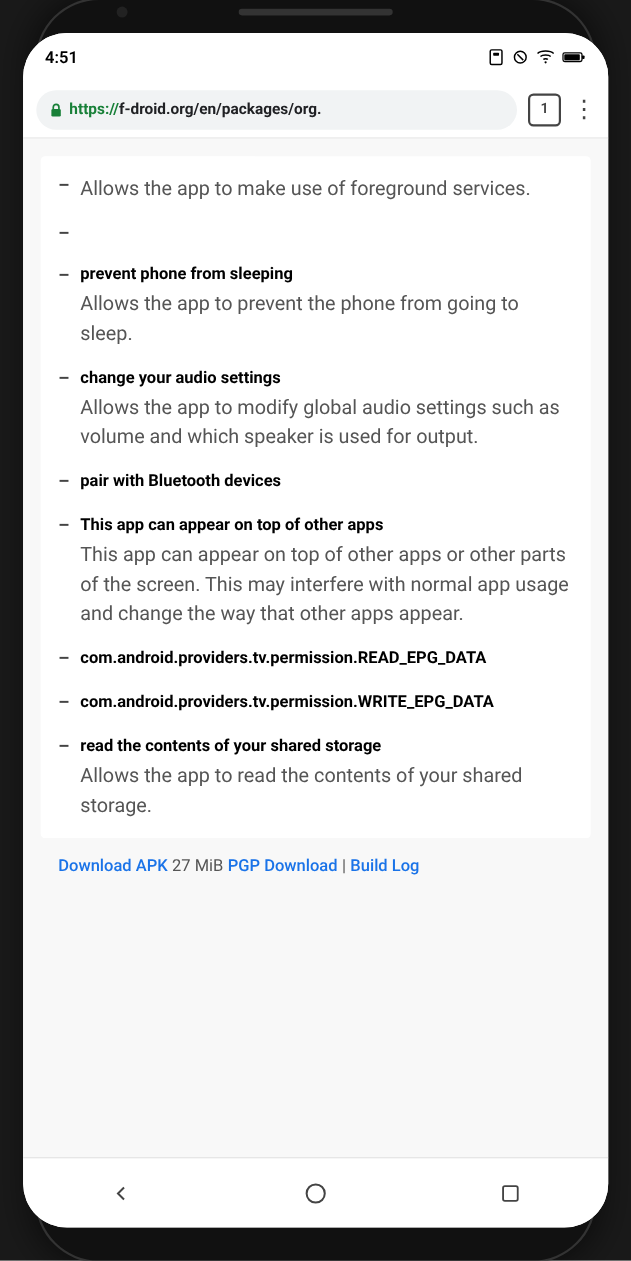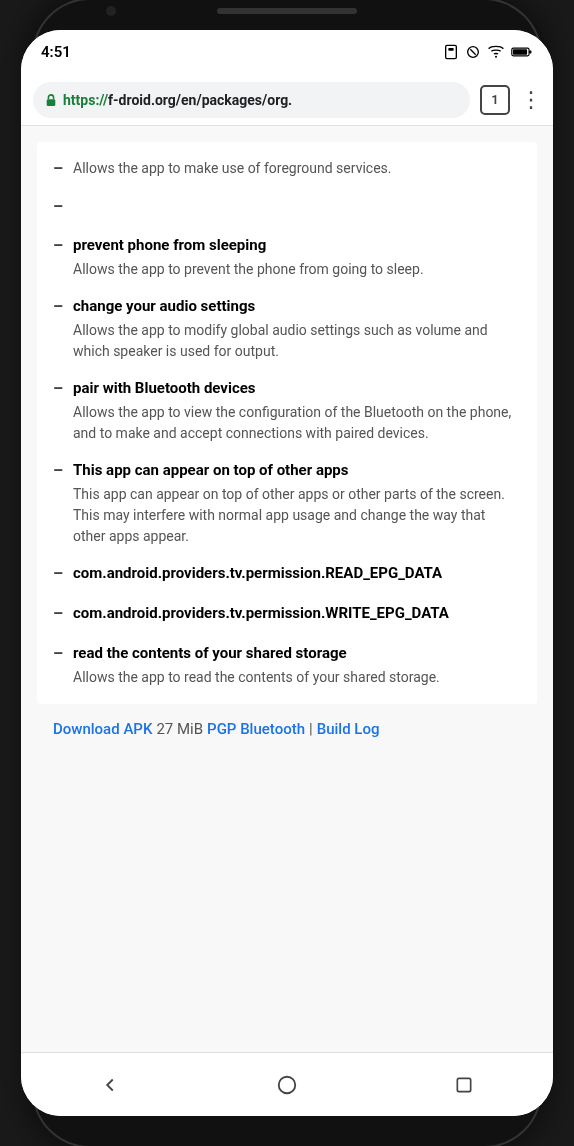--- a/index.html
+++ b/index.html
@@ -157,21 +157,21 @@
 
     .permission-title {
       font-size: 15px;
       font-weight: 700;
       color: #000;
       line-height: 1.4;
       margin-bottom: 3px;
     }
 
     .permission-desc {
-      font-size: 14px;
+      font-size: 18px;
       color: #555;
       line-height: 1.5;
     }
 
     .download-section {
       padding: 16px 16px;
       background: #f8f8f8;
       font-size: 15px;
       color: #555;
       display: flex;
@@ -312,21 +312,20 @@
           <div class="permission-content">
             <div class="permission-title">change your audio settings</div>
             <div class="permission-desc">Allows the app to modify global audio settings such as volume and which speaker is used for output.</div>
           </div>
         </div>
 
         <div class="permission-item">
           <span class="bullet">–</span>
           <div class="permission-content">
             <div class="permission-title">pair with Bluetooth devices</div>
-            <div class="permission-desc">Allows the app to view the configuration of the Bluetooth on the phone, and to make and accept connections with paired devices.</div>
           </div>
         </div>
 
         <div class="permission-item">
           <span class="bullet">–</span>
           <div class="permission-content">
             <div class="permission-title">This app can appear on top of other apps</div>
             <div class="permission-desc">This app can appear on top of other apps or other parts of the screen. This may interfere with normal app usage and change the way that other apps appear.</div>
           </div>
         </div>
@@ -351,21 +350,21 @@
             <div class="permission-title">read the contents of your shared storage</div>
             <div class="permission-desc">Allows the app to read the contents of your shared storage.</div>
           </div>
         </div>
 
       </div>
 
       <div class="download-section">
         <span class="link-blue">Download APK</span>
         <span>27 MiB</span>
-        <span class="link-blue">PGP Bluetooth</span>
+        <span class="link-blue">PGP Download</span>
         <span class="separator">|</span>
         <span class="link-blue">Build Log</span>
       </div>
     </div>
 
     <div class="nav-bar">
 
       <div class="nav-button">
         <svg width="22" height="22" viewBox="0 0 24 24" fill="none" stroke="#444" stroke-width="2">
           <polyline points="15 18 9 12 15 6"></polyline>

